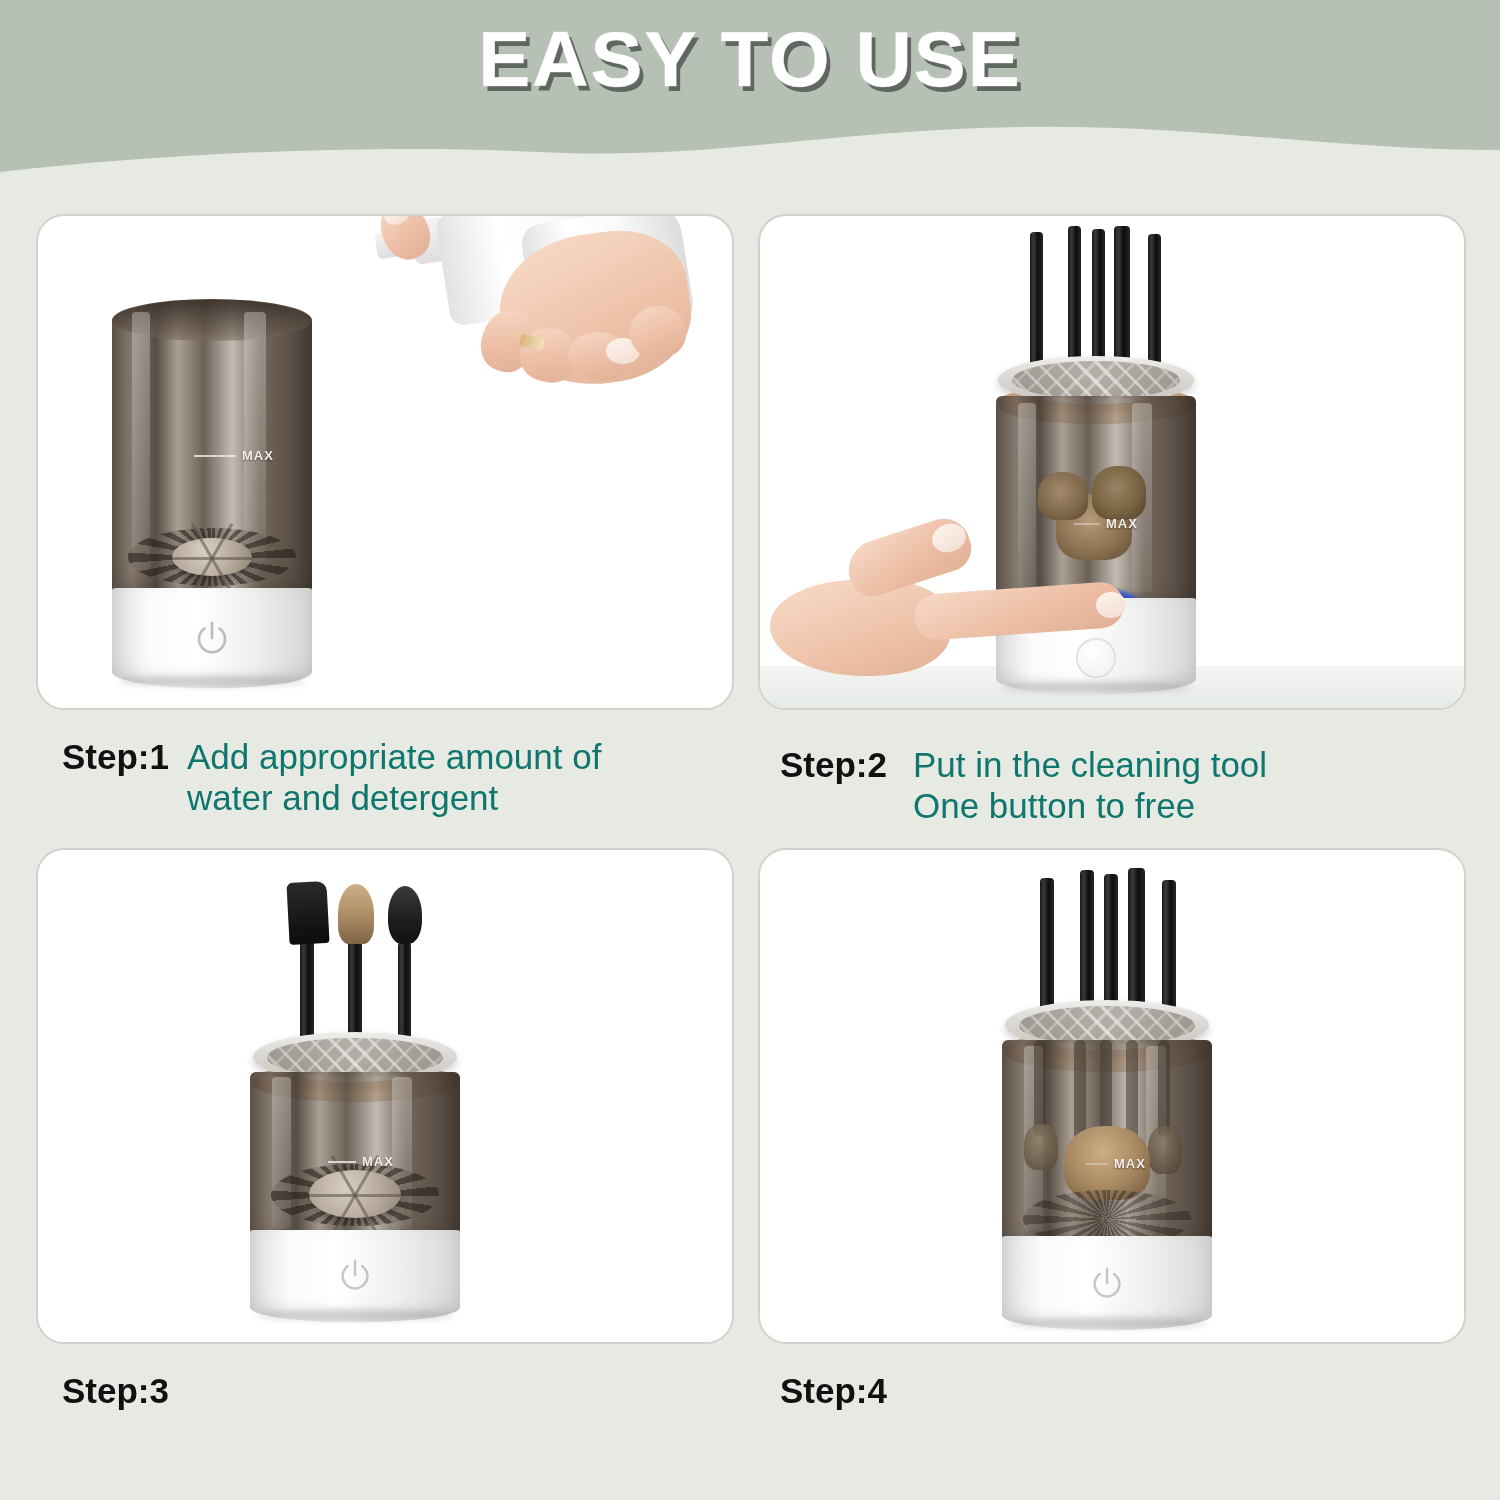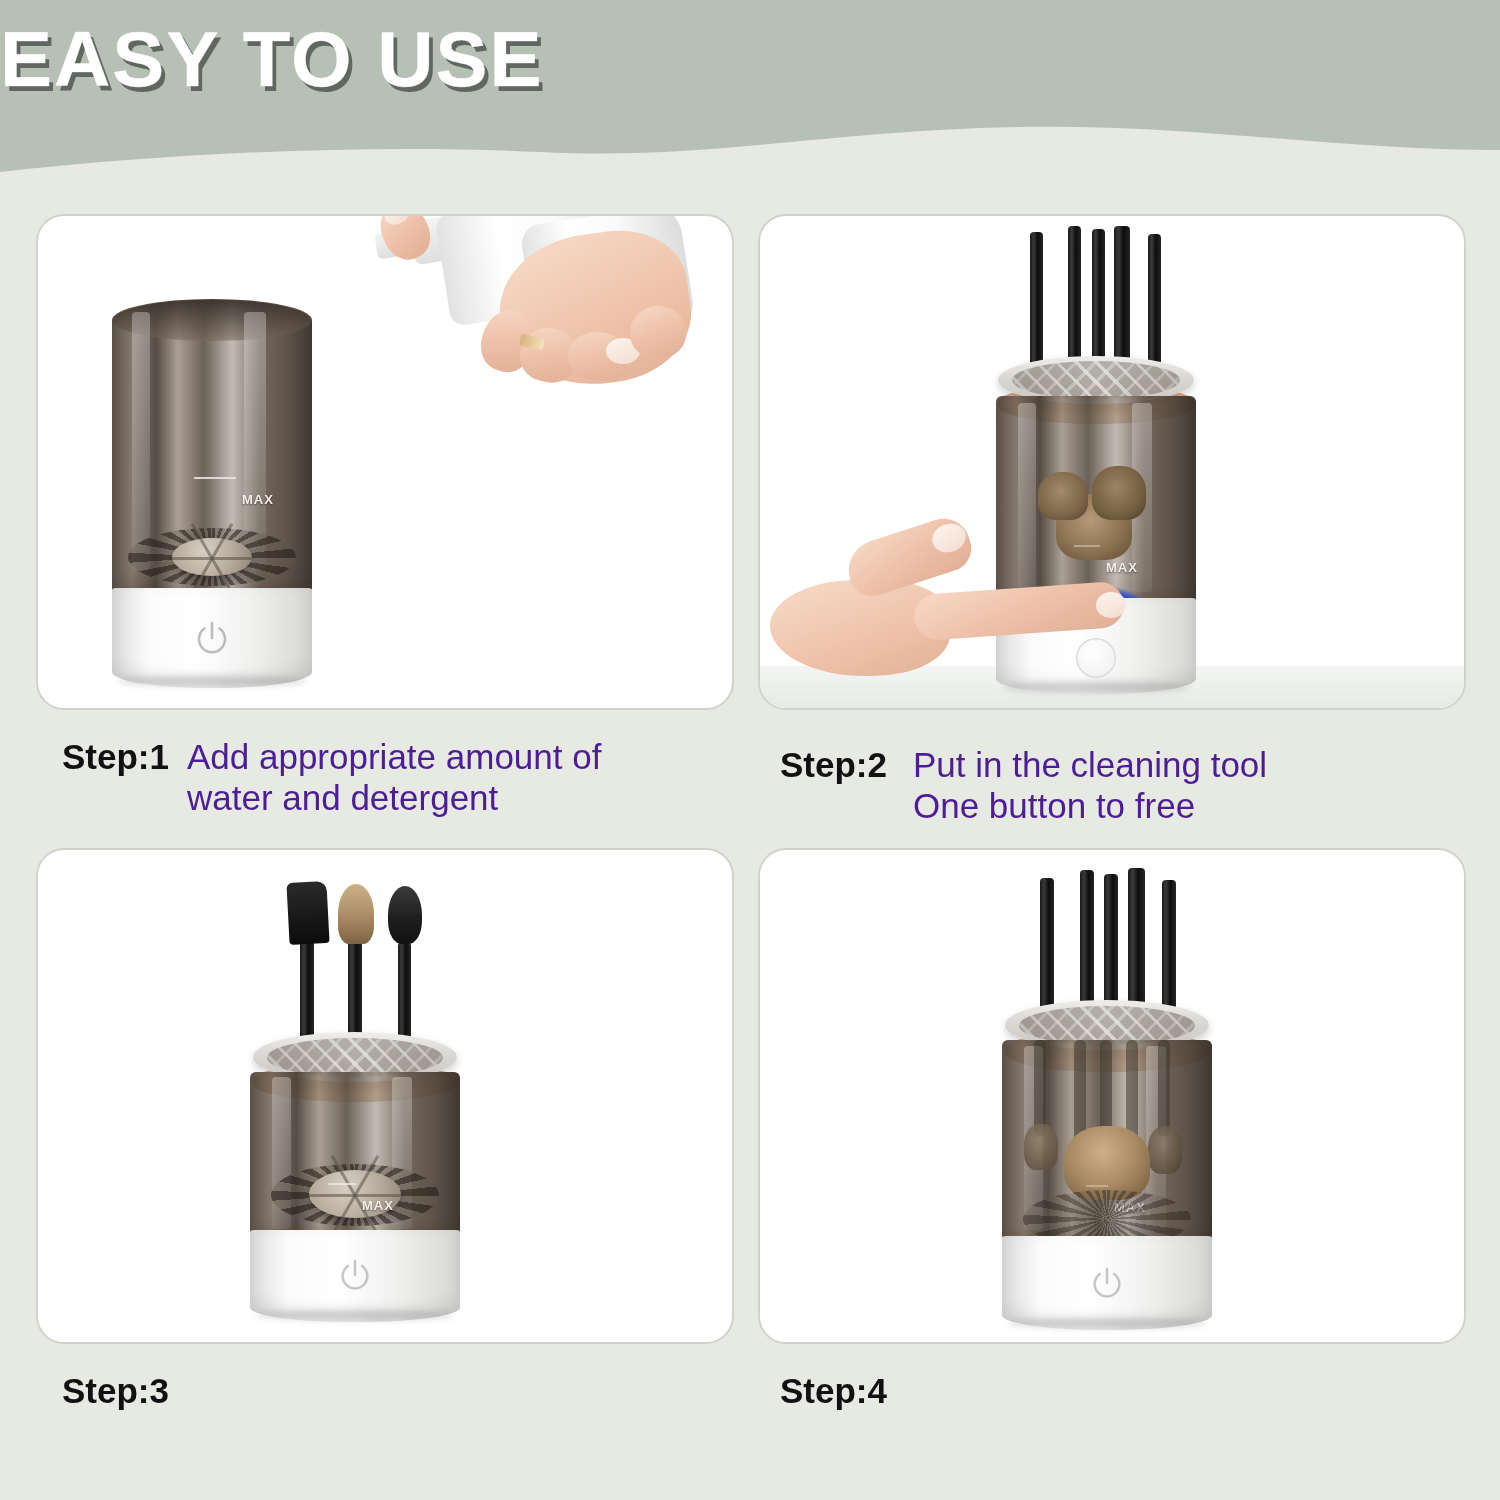--- a/index.html
+++ b/index.html
@@ -9,21 +9,21 @@
     font-family:"Liberation Sans", sans-serif;
     position:relative;
   }
 
   
   .header-band{
     position:absolute;left:0;top:0;width:1500px;height:200px;overflow:hidden;
   }
   .header-wave{position:absolute;left:0;top:0;}
   .header-title{
-    position:absolute;left:0;top:14px;width:1500px;text-align:left;
+    position:absolute;left:0;top:14px;width:1500px;text-align:center;
     font-size:78px;font-weight:bold;letter-spacing:2px;color:#ffffff;
     text-shadow:4px 5px 0px rgba(25,30,25,0.55);
     font-family:"Liberation Sans", sans-serif;
     -webkit-text-stroke:0.5px rgba(255,255,255,0.6);
   }
 
   
   .grid{position:absolute;left:0;top:200px;width:1500px;height:1300px;}
 
   .cell{position:absolute;}
@@ -40,21 +40,21 @@
 
   .caption{
     margin-top:26px;display:flex;align-items:flex-start;gap:18px;
     padding-left:26px;
   }
   .step-label{
     font-size:35px;font-weight:bold;color:#111;white-space:nowrap;
     line-height:1.18;font-family:"Liberation Sans", sans-serif;
   }
   .step-text{
-    font-size:35px;font-weight:normal;color:#4c1d95;line-height:1.18;
+    font-size:35px;font-weight:normal;color:#0f766e;line-height:1.18;
     font-family:"Liberation Sans", sans-serif;white-space:pre-line;
   }
   .cell.c4 .caption{gap:12px;padding-left:22px;}
   .cell.c2 .caption{gap:26px;padding-left:22px;margin-top:34px;}
 
   
   .device{position:absolute;}
 
   .tank{
     position:absolute;left:0;top:0;width:100%;border-radius:50% 50% 6px 6px/ 7% 7% 2% 2%;
@@ -107,21 +107,21 @@
   .gear-ring{
     position:absolute;left:50%;transform:translateX(-50%);
     border-radius:50%;
     background:repeating-conic-gradient(from 0deg,
        rgba(40,32,26,0.85) 0deg 7deg, rgba(95,84,74,0.45) 7deg 14deg);
     opacity:0.75;
   }
   .maxline{position:absolute;display:flex;align-items:center;gap:6px;}
   .maxline .tick{height:2px;background:rgba(235,232,228,0.85);}
   .maxline .lbl{font-size:13px;font-weight:bold;color:#f2efe9;letter-spacing:1px;
-    font-family:"Liberation Sans", sans-serif;text-shadow:0 1px 2px rgba(0,0,0,0.5);margin-top:44px;}
+    font-family:"Liberation Sans", sans-serif;text-shadow:0 1px 2px rgba(0,0,0,0.5);}
 
   
   .lid-wrap{position:absolute;left:50%;transform:translateX(-50%);}
   .lid-ring{
     position:absolute;left:0;width:100%;border-radius:50%/46%;
     background:linear-gradient(180deg,#f6d9bd 0%,#d9a87d 35%,#b98658 65%,#e8c5a3 100%);
     box-shadow:inset 0 -3px 6px rgba(90,55,25,0.35);
   }
   .lid-disc{
     position:absolute;left:0;width:100%;border-radius:50%/50%;

